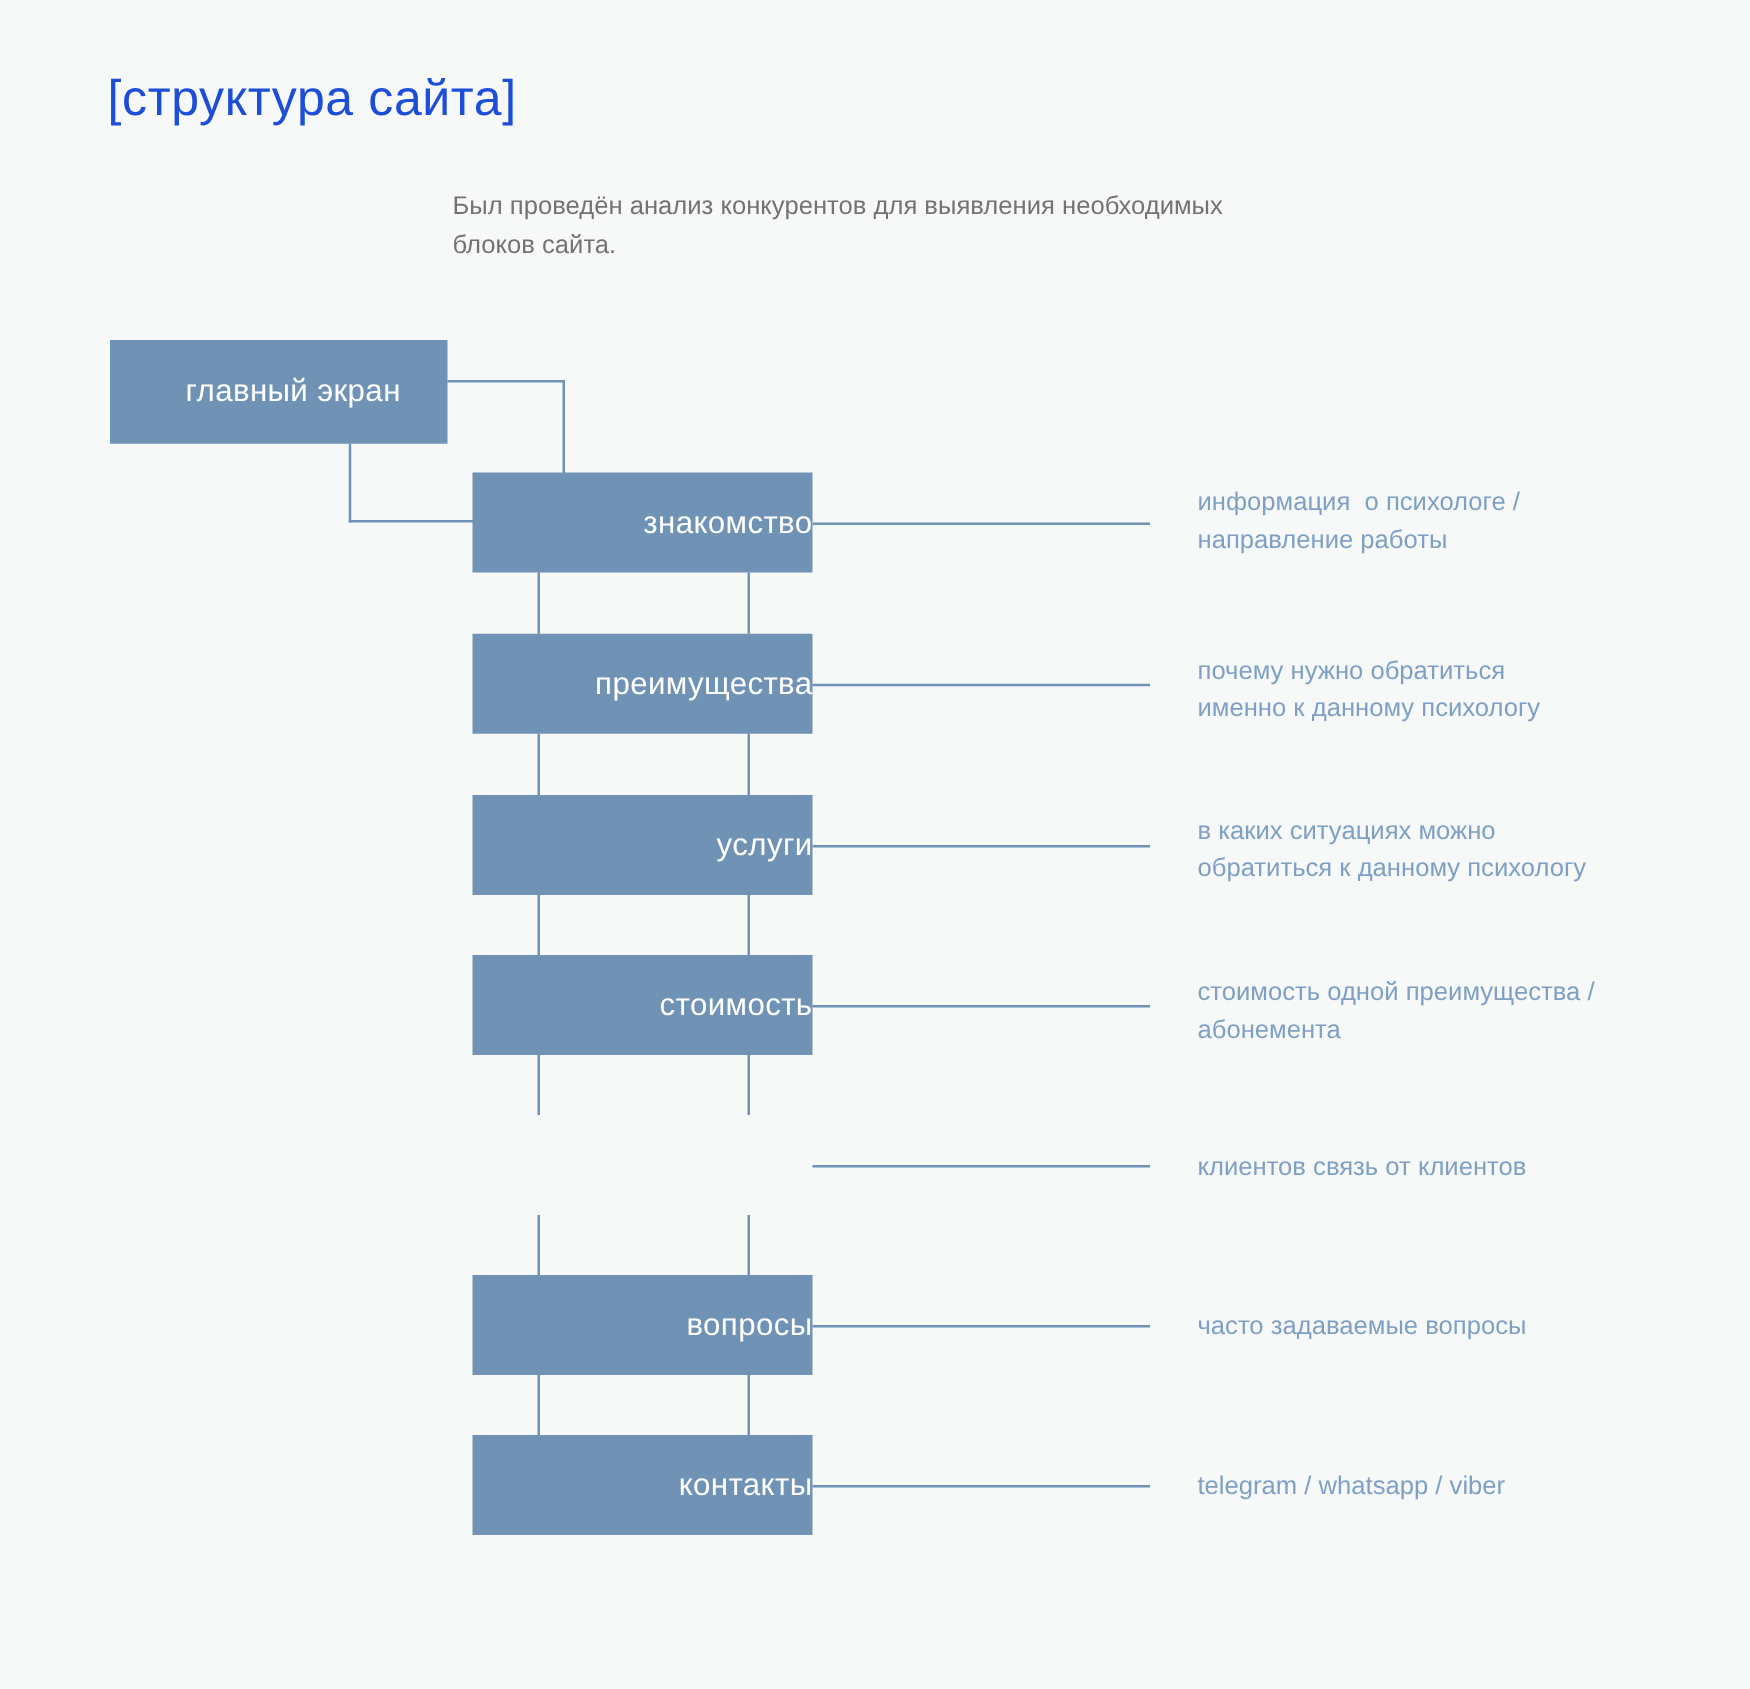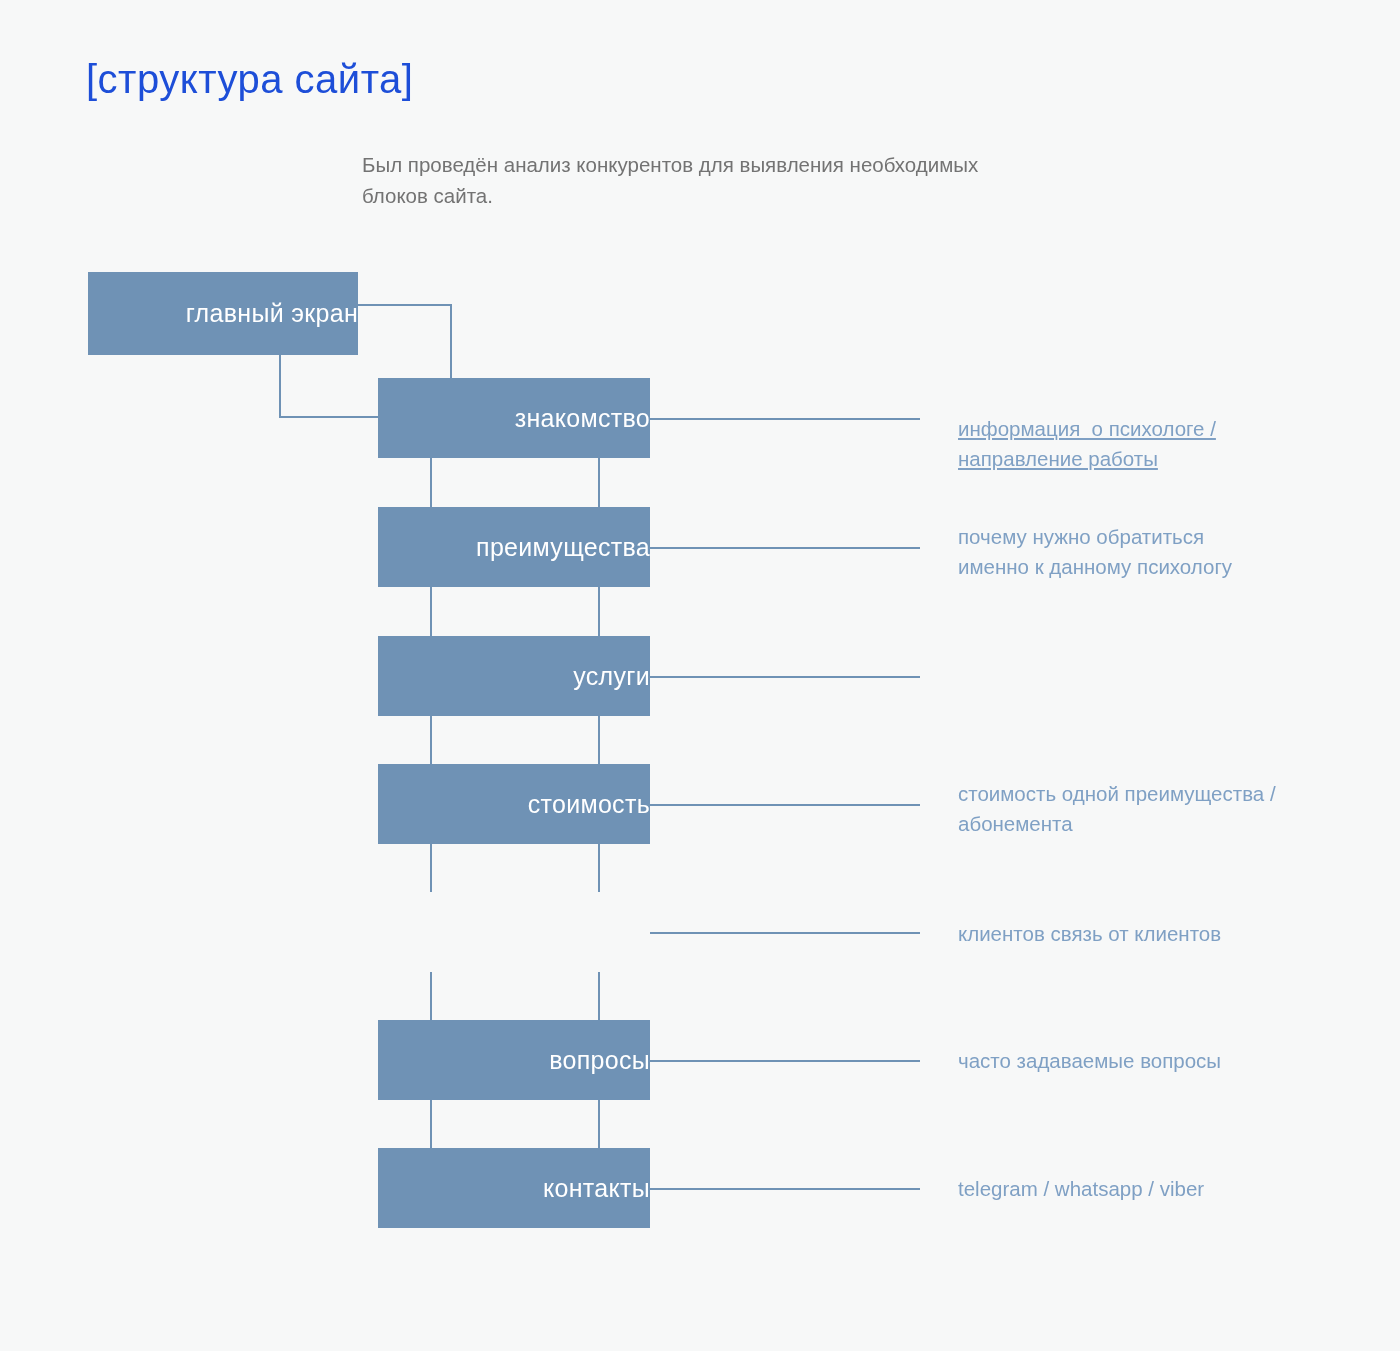--- a/index.html
+++ b/index.html
@@ -47,21 +47,21 @@
     background: #6f92b5;
     color: #ffffff;
     font-size: 25px;
     font-weight: 400;
     letter-spacing: 0.3px;
     display: flex;
     align-items: center;
     box-sizing: border-box;
   }
   .node.root {
-    justify-content: flex-end;
+    justify-content: center;
     padding-left: 23px;
   }
   .node.centered {
     justify-content: flex-end;
   }
 
   
   .line-h {
     position: absolute;
     height: 2px;
@@ -151,30 +151,34 @@
   <div class="line-v" style="left:598px; top:1100px; height:48px;"></div>
 
   <div class="line-h" style="left:650px; top:418px; width:270px;"></div>
   <div class="line-h" style="left:650px; top:547px; width:270px;"></div>
   <div class="line-h" style="left:650px; top:676px; width:270px;"></div>
   <div class="line-h" style="left:650px; top:804px; width:270px;"></div>
   <div class="line-h" style="left:650px; top:932px; width:270px;"></div>
   <div class="line-h" style="left:650px; top:1060px; width:270px;"></div>
   <div class="line-h" style="left:650px; top:1188px; width:270px;"></div>
 
-  <div class="annotation" style="top:414px;text-decoration:underline;">
+  <div class="annotation" style="top:387px;">
     <span class="ln">информация  о психологе /</span>
     <span class="ln">направление работы</span>
   </div>
 
   <div class="annotation" style="top:522px;">
     <span class="ln">почему нужно обратиться</span>
     <span class="ln">именно к данному психологу</span>
   </div>
 
+  <div class="annotation" style="top:650px;">
+    <span class="ln">в каких ситуациях можно</span>
+    <span class="ln">обратиться к данному психологу</span>
+  </div>
 
   <div class="annotation" style="top:779px;">
     <span class="ln">стоимость одной преимущества /</span>
     <span class="ln">абонемента</span>
   </div>
 
   <div class="annotation" style="top:919px;">
     <span class="ln">клиентов связь от клиентов</span>
   </div>
 

